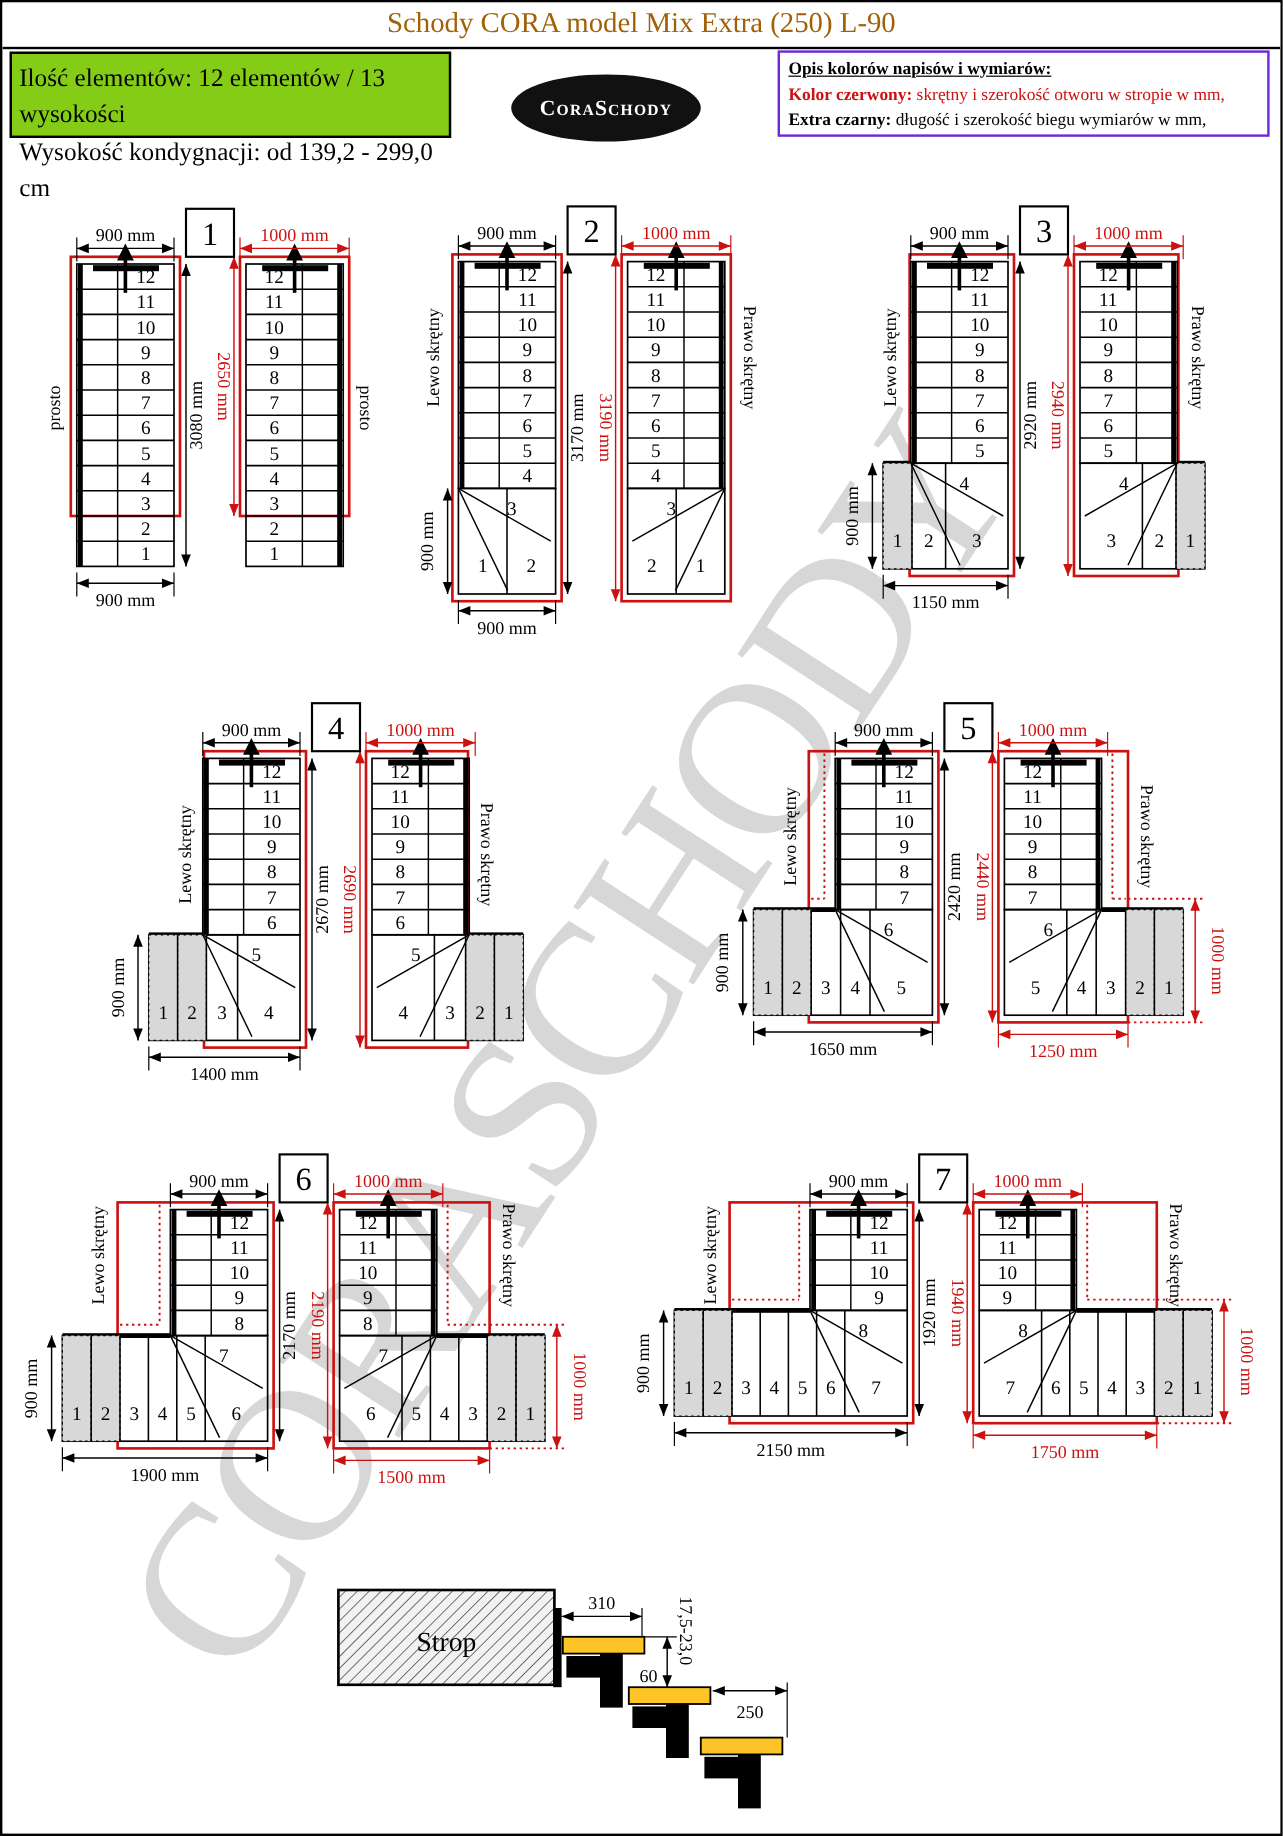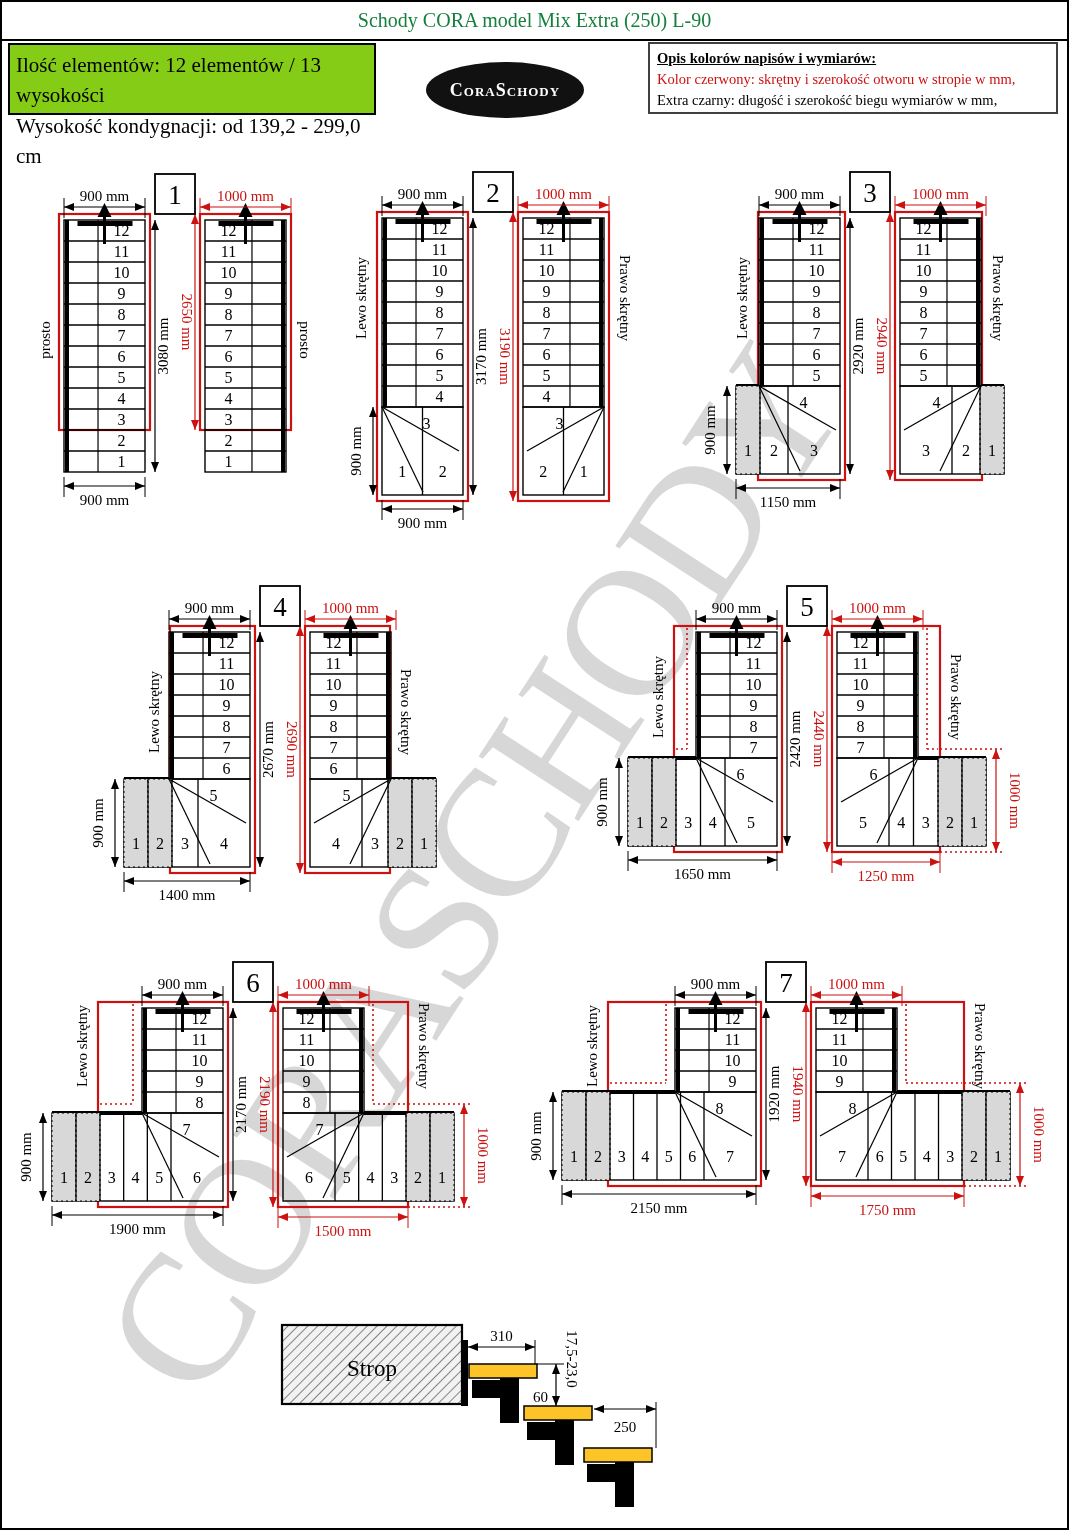--- a/index.html
+++ b/index.html
@@ -1,26 +1,26 @@
 <!DOCTYPE html>
 <html><head>
 <meta charset="utf-8">
 <style>
   html,body{margin:0;padding:0;background:#ffffff;}
   #page{position:relative;width:1065px;height:1526px;border:2px solid #000;background:#fff;
         font-family:"Liberation Serif","DejaVu Serif",serif;overflow:hidden;}
   #titlebar{position:absolute;left:0;top:0;width:100%;height:37px;border-bottom:2px solid #000;
-            text-align:center;font-size:20px;line-height:36px;color:#15803d;background:#fff;z-index:5;}
+            text-align:center;font-size:24px;line-height:36px;color:#a16207;background:#fff;z-index:5;}
   #infobox{position:absolute;left:6px;top:41px;width:352px;height:58px;border:2px solid #000;
            padding:5px 6px;font-size:21px;font-weight:normal;line-height:1.45;z-index:5;background:#84cc16;}
-  #legendbox{position:absolute;left:646px;top:40px;width:392px;height:60px;border:2px solid #404040;
+  #legendbox{position:absolute;left:646px;top:40px;width:392px;height:60px;border:2px solid #6d28d9;
              padding:4px 7px;font-size:14.5px;line-height:1.45;z-index:5;background:#fff;}
   #legendbox .hd{font-weight:bold;text-decoration:underline;}
   #legendbox .red{color:#cc1111;}
-  #legendbox .lbl{font-weight:normal;}
+  #legendbox .lbl{font-weight:bold;}
   #logo{position:absolute;left:424px;top:60px;width:158px;height:56px;background:#111;border-radius:50%;
         color:#fff;text-align:center;line-height:56px;font-size:18px;font-variant:small-caps;
         letter-spacing:1px;z-index:5;font-weight:bold;}
   #watermark{position:absolute;left:175px;top:1390px;font-size:182px;color:#d7d7d7;white-space:nowrap;
              transform-origin:0 0;transform:rotate(-57deg) translateY(-140px);z-index:0;letter-spacing:-6px;}
   svg{position:absolute;z-index:2;overflow:visible;}
   svg text{font-family:"Liberation Serif","DejaVu Serif",serif;}
 </style>
 </head>
 <body>

